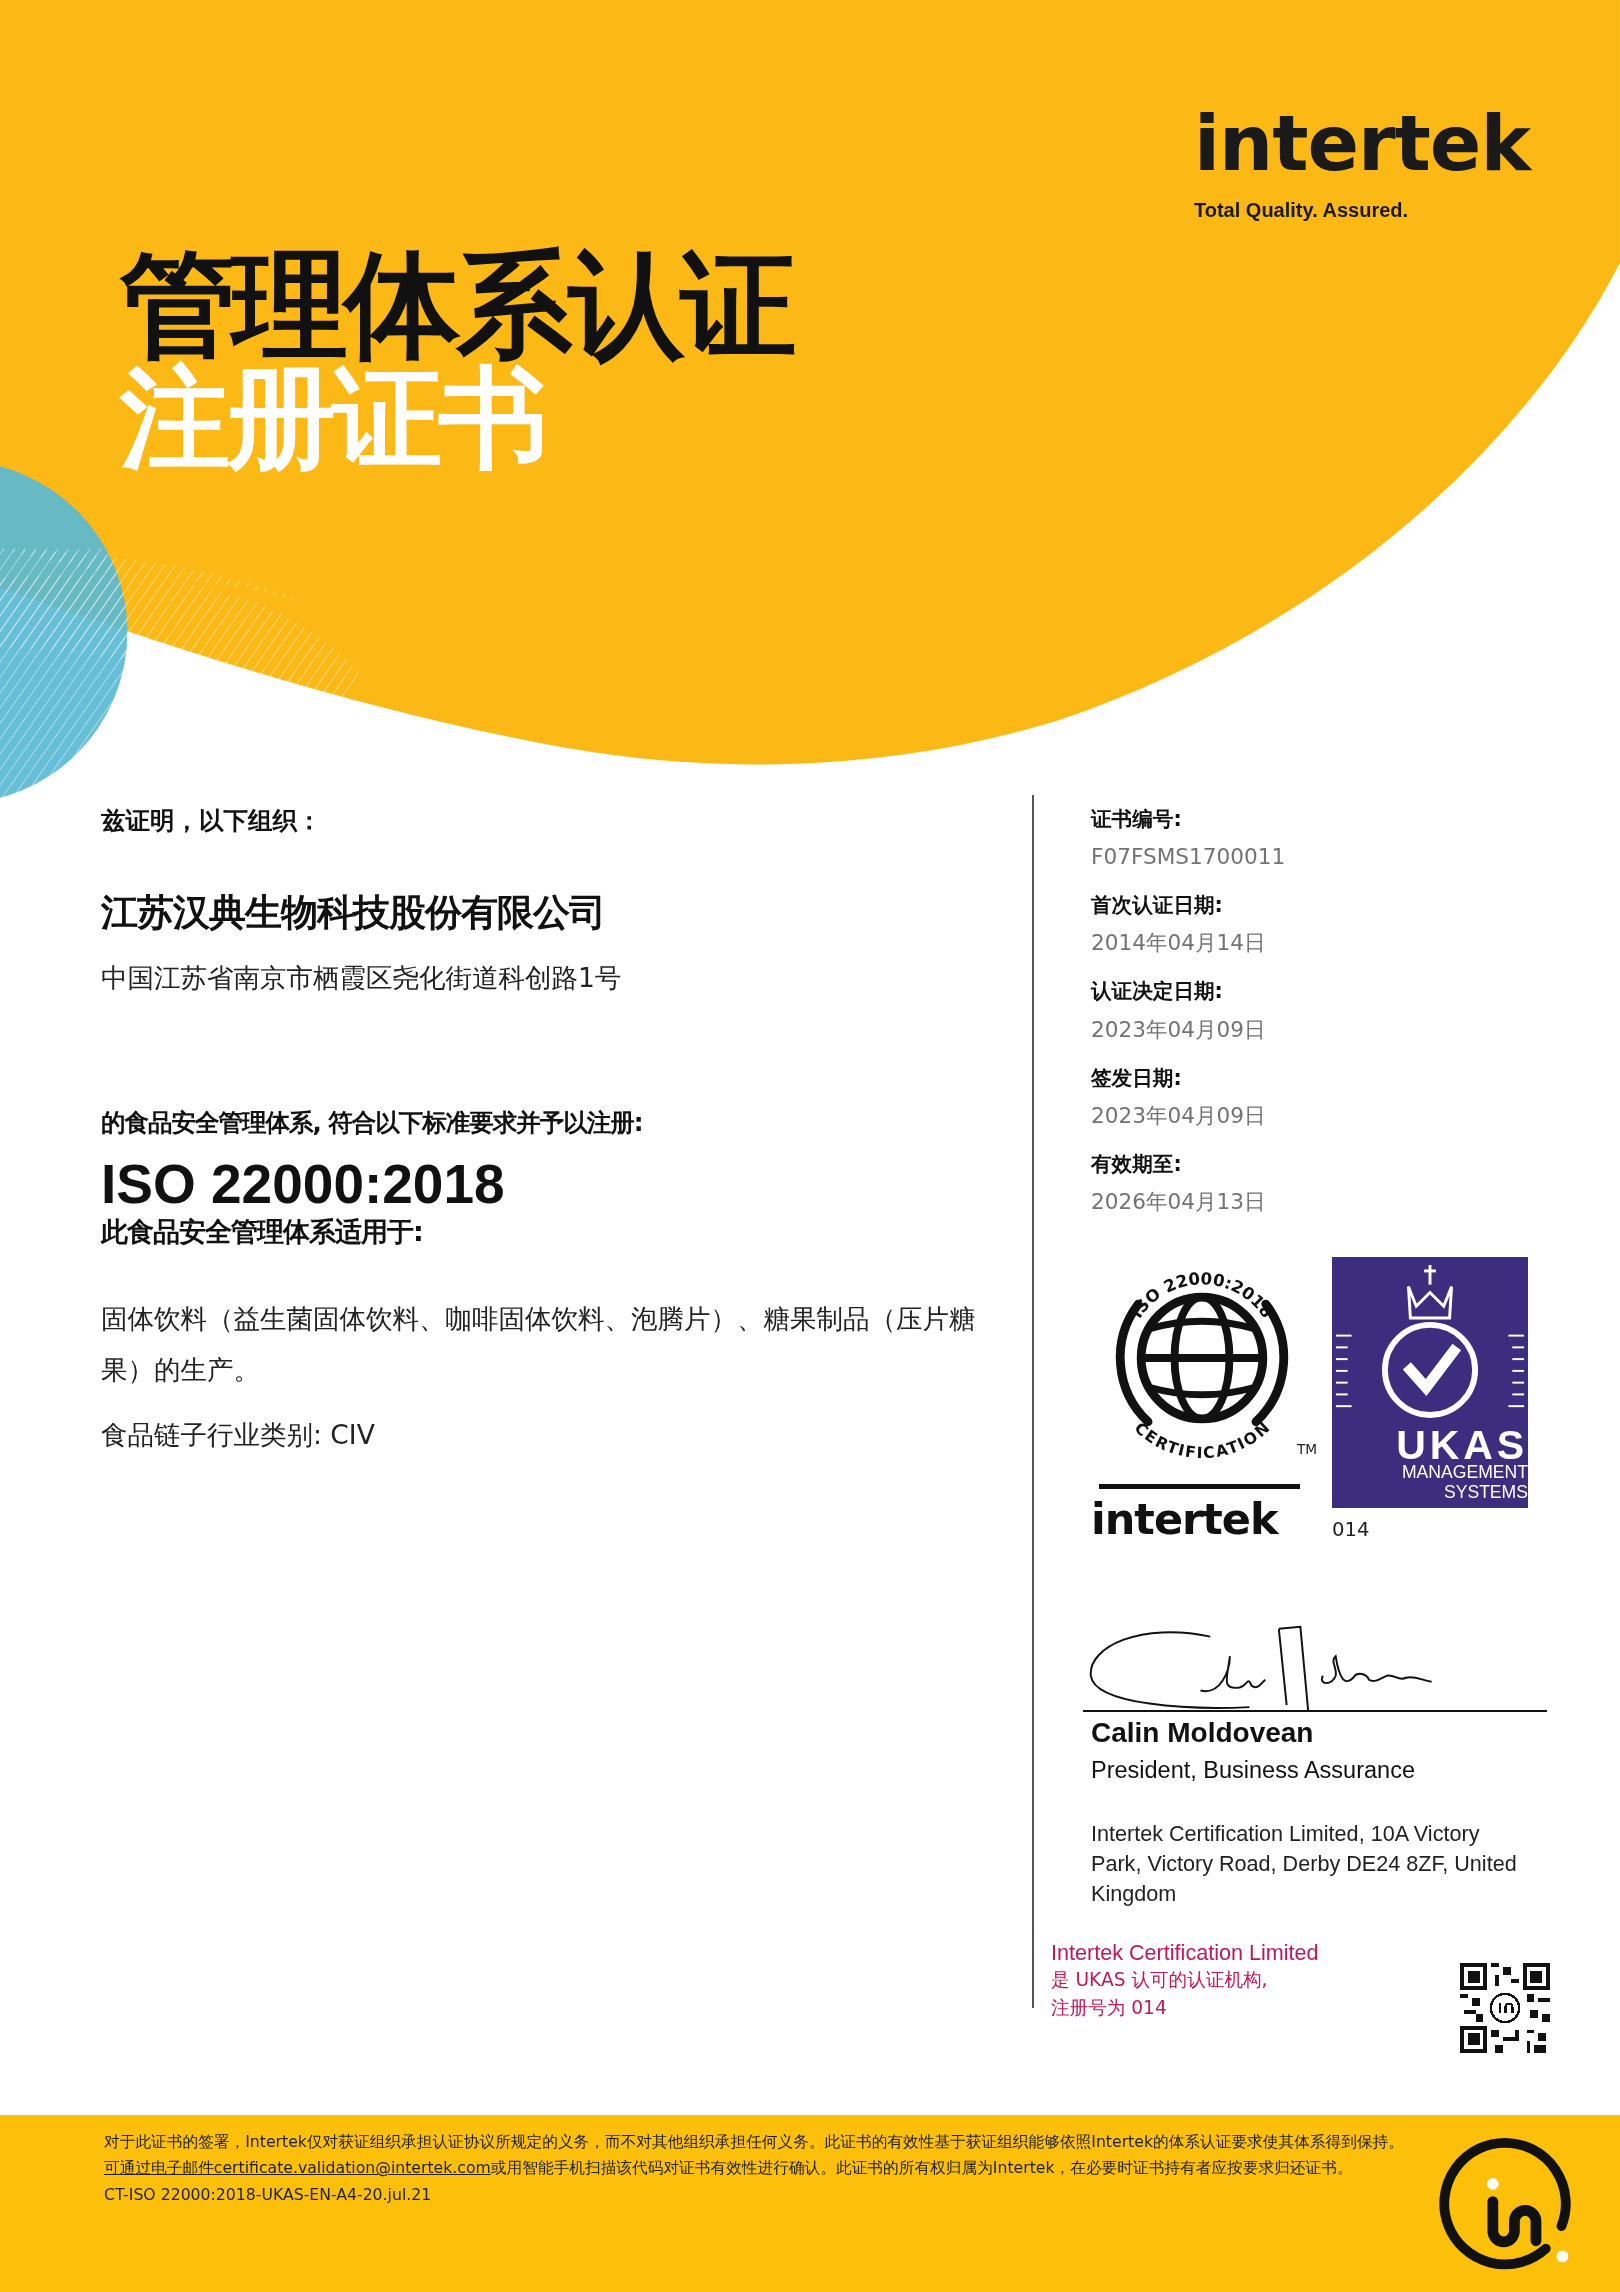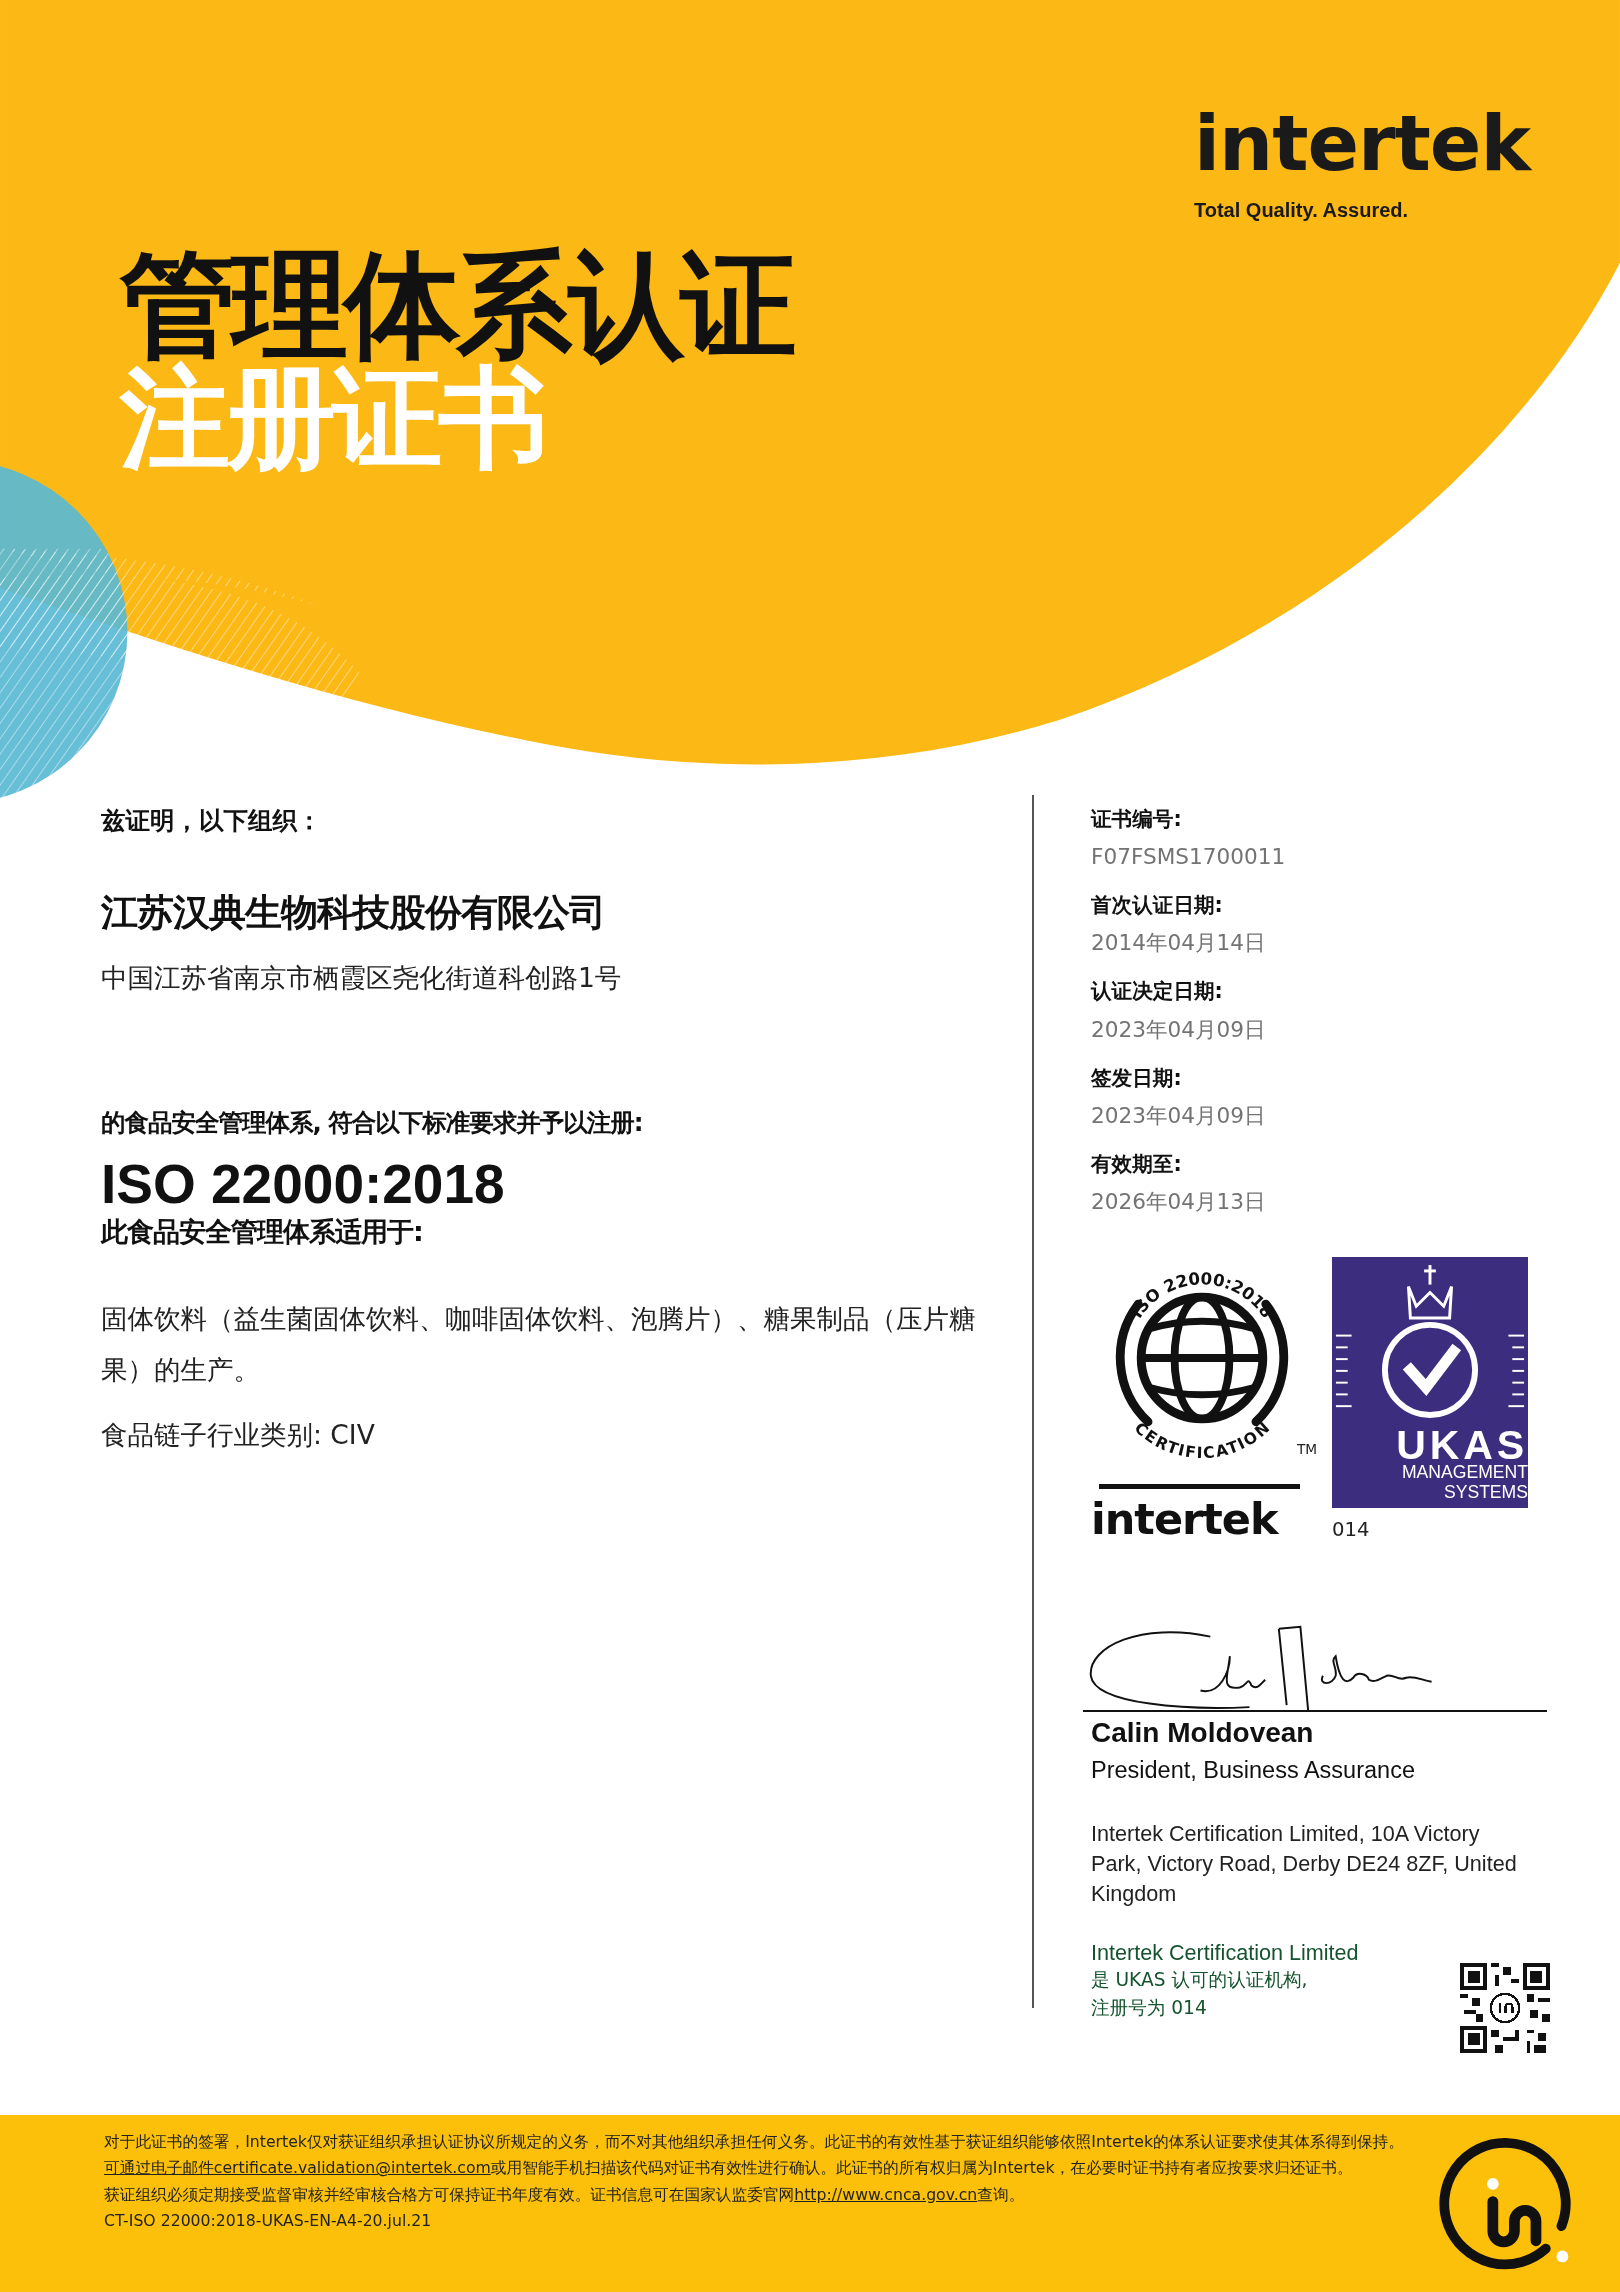--- a/index.html
+++ b/index.html
@@ -37,21 +37,21 @@
   .ukas-num { position: absolute; left: 241px; top: 263px; width: 196px; text-align: left; font-size: 19.6px; color: #222; }
   .tm { position: absolute; left: 206px; top: 186px; font-size: 13.7px; color: #222; }
   .intertek-small { position: absolute; left: 0; top: 239px; font-size: 43px; font-weight: bold; color: #111; letter-spacing: -1px; }
 
   .sig { position: absolute; left: 1083px; top: 1617px; width: 470px; }
   .sig-line { position: absolute; left: 1083px; top: 1710px; width: 464px; height: 2px; background: #111; }
   .signer { position: absolute; left: 1091px; top: 1717px; }
   .signer .name { font-family: "Liberation Sans", sans-serif; font-size: 28px; font-weight: bold; }
   .signer .role { font-family: "Liberation Sans", sans-serif; font-size: 23.5px; margin-top: 7.8px; }
   .issuer-addr { position: absolute; left: 1091px; top: 1819px; width: 431px; font-family: "Liberation Sans", sans-serif; font-size: 21.6px; line-height: 30px; color: #222; }
-  .accred { position: absolute; left: 1091px; top: 1939px; width: 333px; color: #14532d; }
+  .accred { position: absolute; left: 1051px; top: 1939px; width: 333px; color: #be185d; }
   .accred .l1 { font-family: "Liberation Sans", sans-serif; font-size: 21.6px; line-height: 27.4px; }
   .accred .l2, .accred .l3 { font-size: 18.6px; line-height: 28px; }
   .qr { position: absolute; left: 1460px; top: 1963px; width: 90px; height: 90px; }
 
   .footer { position: absolute; left: 0; top: 2115px; width: 1620px; height: 177px; background: #fcc00a; }
   .footer-text { position: absolute; left: 69px; top: 13.7px; width: 1304px; font-size: 15.7px; line-height: 26.5px; color: #222; margin-left: 35px; }
   .footer-text a { color: #222; text-decoration: underline; }
   .footer-code { font-size: 15.7px; }
   .footer-logo { position: absolute; left: 1436px; top: 17.6px; width: 147px; height: 147px; }
 </style>
@@ -206,21 +206,20 @@
       <rect x="17" y="20" width="1" height="3"></rect>
       <rect x="19" y="21" width="3" height="2"></rect>
   </g>
   <circle cx="11.5" cy="11.5" r="3.6" fill="#fff" stroke="#111" stroke-width="0.6"></circle>
   <path d="M10.3,10.3 v2.6 M11.6,12.9 v-1.6 a0.9,0.9 0 0 1 1.8,0 v1.6" fill="none" stroke="#111" stroke-width="0.6"></path>
 </svg>
 
 <div class="footer">
   <div class="footer-text">
     <div><span>对于此证书的签署，Intertek仅对获证组织承担认证协议所规定的义务，而不对其他组织承担任何义务。此证书的有效性基于获证组织能够依照Intertek的体系认证要求使其体系得到保持。</span><a>可通过电子邮件certificate.validation@intertek.com</a><span>或用智能手机扫描该代码对证书有效性进行确认。此证书的所有权归属为Intertek，在必要时证书持有者应按要求归还证书。</span></div>
-    <div><span>获证组织必须定期接受监督审核并经审核合格方可保持证书年度有效。证书信息可在国家认监委官网</span><a>http://www.cnca.gov.cn</a><span>查询。</span></div>
     <div class="footer-code">CT-ISO 22000:2018-UKAS-EN-A4-20.jul.21</div>
   </div>
   <svg class="footer-logo" viewBox="0 0 150 150">
     <path d="M112,118 A62,62 0 1 1 128,95" fill="none" stroke="#111" stroke-width="10" stroke-linecap="round"></path>
     <circle cx="129" cy="126" r="6" fill="#fff"></circle>
     <circle cx="58" cy="52" r="6" fill="#fff"></circle>
     <path d="M58,70 v30 a11,11 0 0 0 22,0 v-10 a11,11 0 0 1 22,0 v20" fill="none" stroke="#111" stroke-width="11" stroke-linecap="round"></path>
   </svg>
 </div>
 

